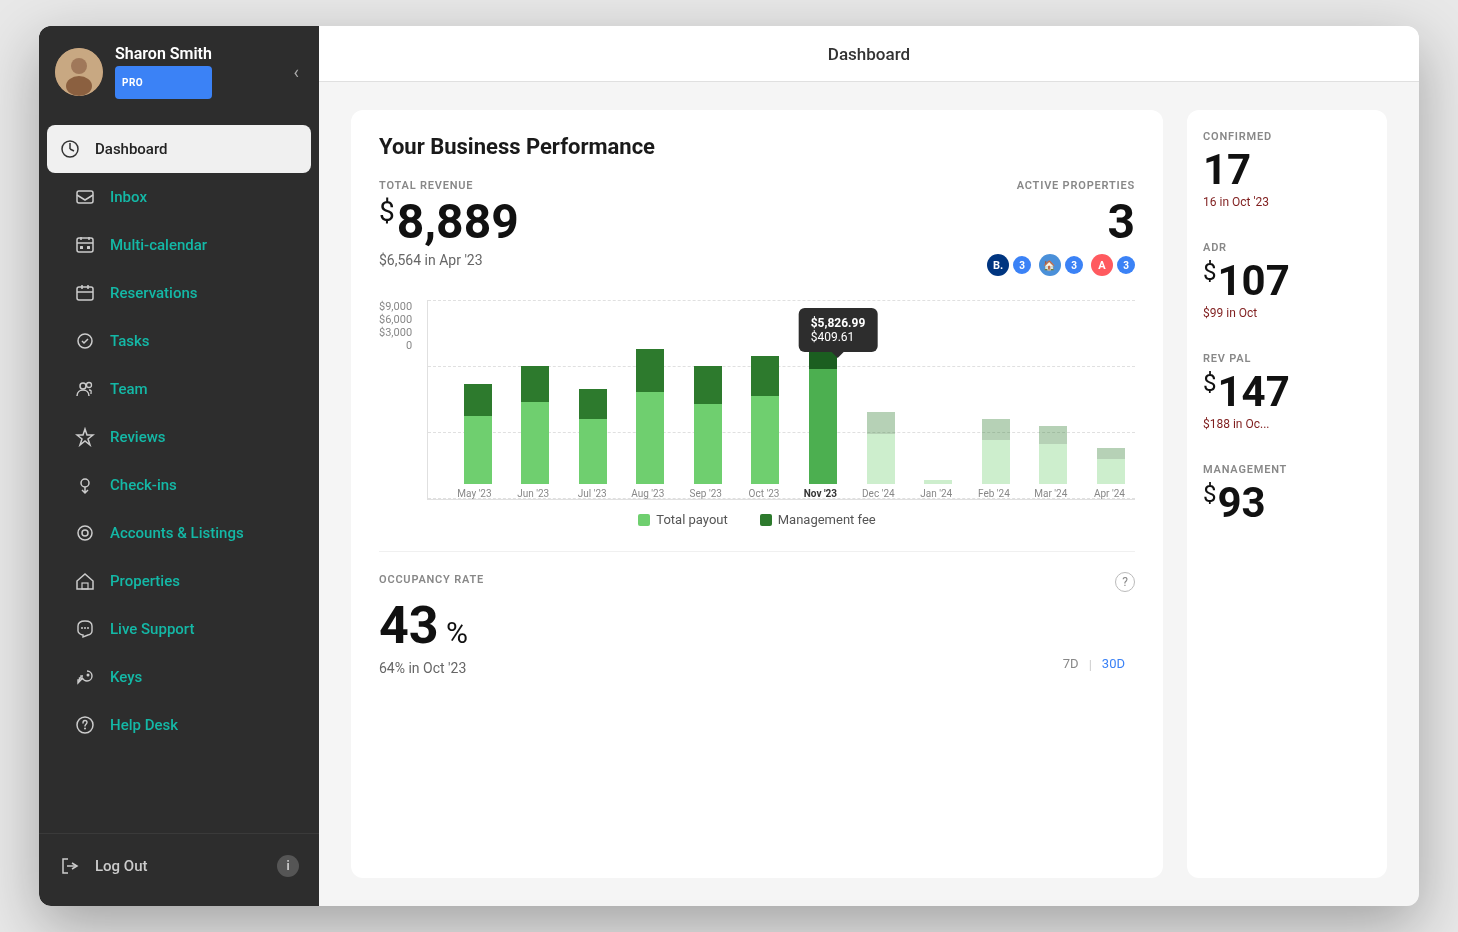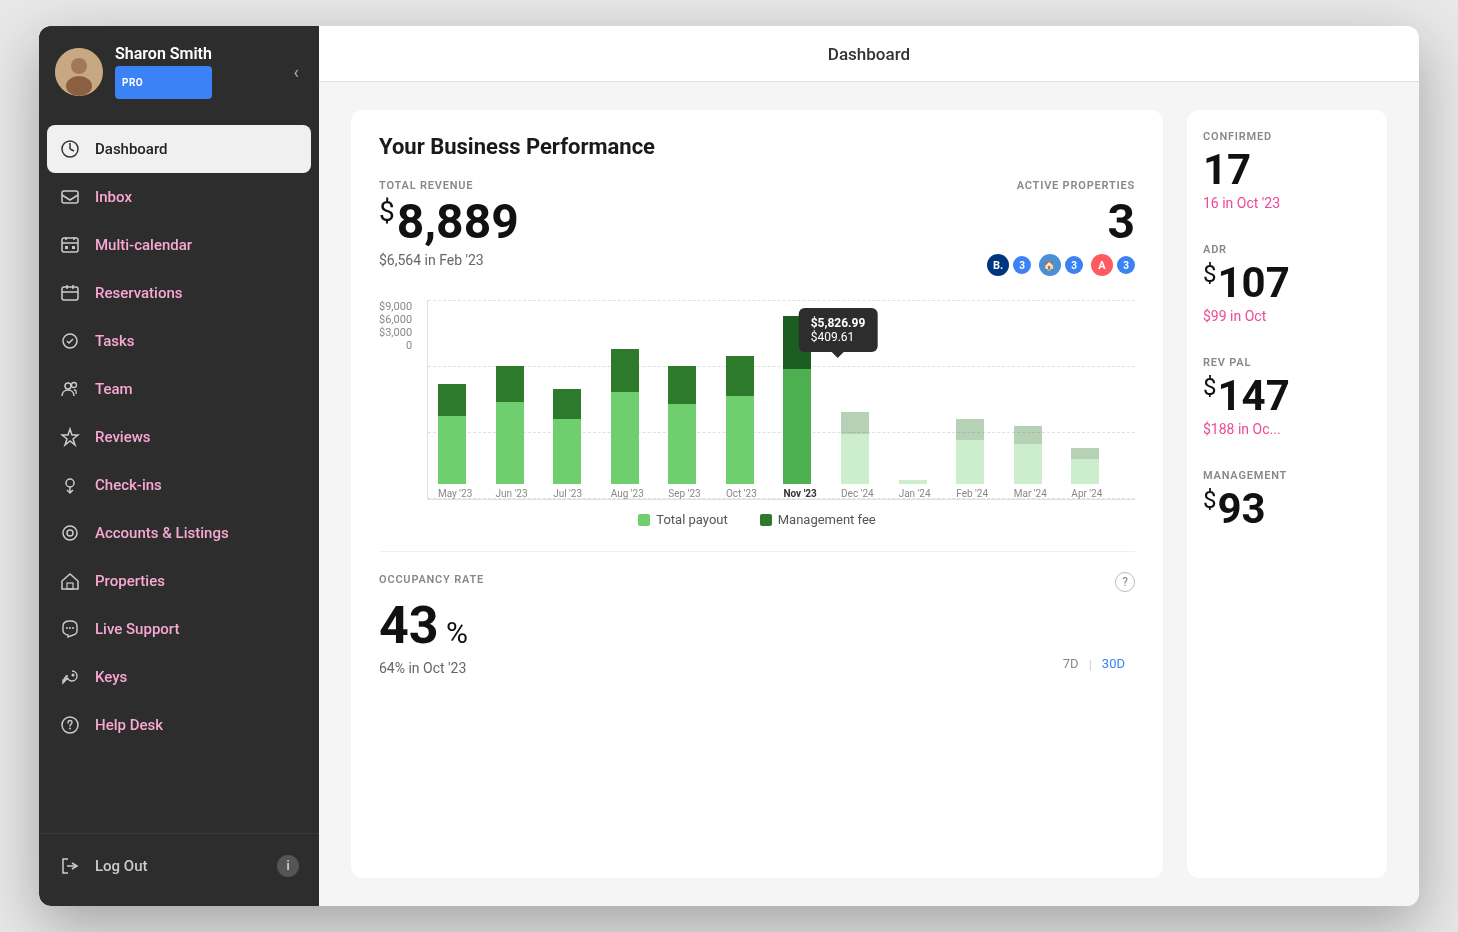--- a/index.html
+++ b/index.html
@@ -81,23 +81,23 @@
     .sidebar-nav {
       flex: 1;
       overflow-y: auto;
       padding: 8px 0;
     }
     .sidebar-nav::-webkit-scrollbar { width: 0; }
     .nav-item {
       display: flex;
       align-items: center;
       gap: 14px;
-      padding: 13px 20px;
+      padding: 13px 35px;
       cursor: pointer;
-      color: #f9a8d4;
+      color: #14b8a6;
       font-size: 16px;
       transition: background 0.15s;
       border-radius: 0;
     }
     .nav-item.active {
       background: #f0f0f0;
       color: #222;
       border-radius: 8px;
       margin: 0 8px;
       padding: 13px 12px;
@@ -280,21 +280,21 @@
       justify-content: space-between;
       pointer-events: none;
     }
     .y-gridline {
       border-top: 1px dashed #e0e0e0;
       width: 100%;
     }
     .bar-group {
       display: flex;
       flex-direction: column;
-      align-items: flex-start;
+      align-items: flex-end;
       flex: 1;
       min-width: 0;
       position: relative;
     }
     .bar-stack {
       width: 28px;
       display: flex;
       flex-direction: column-reverse;
       position: relative;
     }
@@ -435,22 +435,22 @@
       color: #111;
       line-height: 1;
     }
     .right-stat-value .currency {
       font-size: 24px;
       font-weight: 400;
       vertical-align: super;
       margin-right: 1px;
     }
     .right-stat-sub {
-      font-size: 14px;
-      color: #ec4899;
+      font-size: 12px;
+      color: #7f1d1d;
       margin-top: 4px;
     }
     .right-panel-partial {
       overflow: hidden;
     }
     
     .chart-wrapper {
       position: relative;
       margin-left: 48px;
     }
@@ -646,21 +646,21 @@
 
       <div class="main-panel">
         <div class="section-title">Your Business Performance</div>
 
         <div class="stats-row">
           <div class="stat-block">
             <div class="stat-label">TOTAL REVENUE</div>
             <div class="stat-value-large">
               <span class="currency">$</span><span>8,889</span>
             </div>
-            <div class="stat-sub">$6,564 in Feb '23</div>
+            <div class="stat-sub">$6,564 in Apr '23</div>
           </div>
 
           <div class="stat-block active-props-block">
             <div class="stat-label">ACTIVE PROPERTIES</div>
             <div class="stat-value-large">3</div>
             <div class="platform-badges">
 
               <div class="platform-badge">
                 <div class="badge-circle" style="background:#003580;">B.</div>
                 <span style="background:#3b82f6;color:white;border-radius:50%;width:18px;height:18px;display:flex;align-items:center;justify-content:center;font-size:10px;font-weight:700;">3</span>

